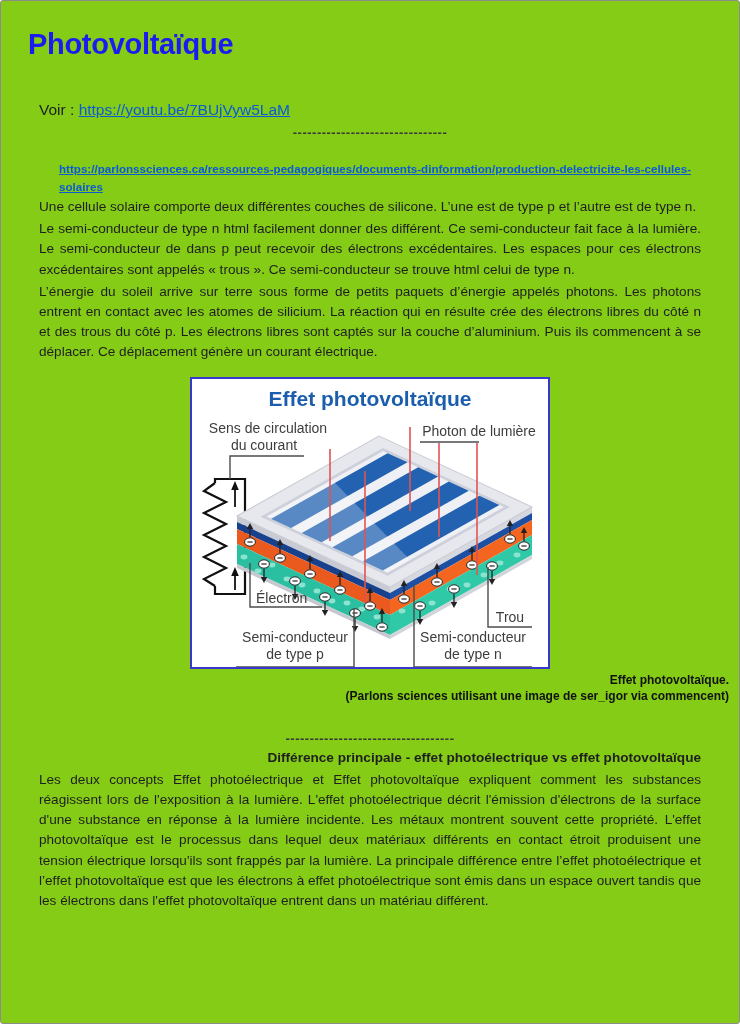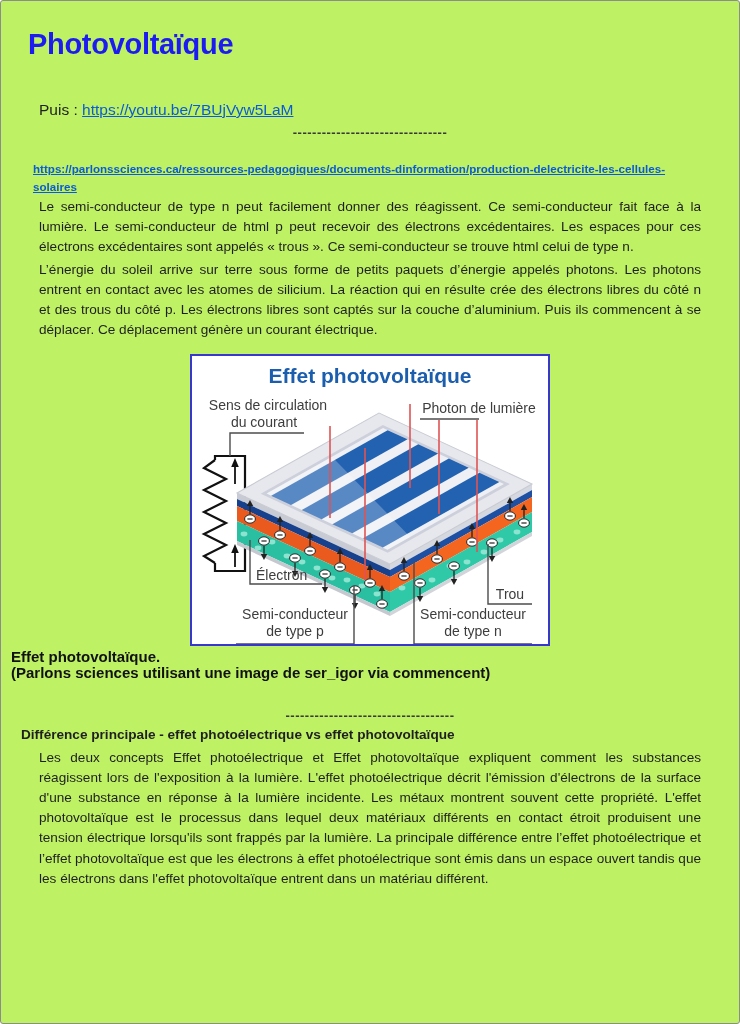--- a/index.html
+++ b/index.html
@@ -1,19 +1,19 @@
 <!DOCTYPE html>
 <html><head>
 <meta charset="utf-8">
 <style>
   html,body{margin:0;padding:0;background:#fff;}
   .page{
     box-sizing:border-box;
     width:740px;height:1024px;
-    background:#bef264;
+    background:#84cc16;
     border:1px solid #8c8c8c;
     border-radius:3px;
     font-family:"Liberation Sans",sans-serif;
     color:#1f1f1f;
     overflow:hidden;
     position:relative;
   }
   h1.doc-title{
     margin:26px 0 0 27px;
     font-size:29px;
@@ -32,21 +32,21 @@
   .divider{
     margin-top:5px;
     text-align:center;
     font-size:13px;
     font-weight:600;
     color:#3a3a3a;
     letter-spacing:0.5px;
     line-height:15px;
   }
   .small-link{
-    margin:20px 38px 0 32px;
+    margin:20px 38px 0 58px;
     font-size:11.6px;
     font-weight:bold;
     line-height:17.5px;
     overflow-wrap:anywhere;
   }
   .para{
     margin:2px 38px 0 38px;
     font-size:13.6px;
     line-height:20.2px;
     text-align:justify;
@@ -56,50 +56,51 @@
   .figbox{
     box-sizing:border-box;
     width:360px;
     margin:0 auto;
     border:2px solid #3838d0;
     background:#ffffff;
   }
   .figbox svg{display:block;}
   figcaption{
     margin-top:3px;
-    text-align:left;
-    font-size:15px;
+    text-align:right;
+    font-size:12px;
     font-weight:bold;
     line-height:16px;
     color:#111;
   }
   .divider.d2{margin-top:17px;}
   .heading{
     margin:2px 38px 0 20px;
     font-size:13.6px;
     line-height:20.2px;
     font-weight:bold;
-    text-align:left;
+    text-align:right;
   }
   .svg-label{font-family:"Liberation Sans",sans-serif;}
 </style>
 </head>
 <body>
 
 <div class="page">
 
   <h1 class="doc-title">Photovoltaïque</h1>
 
-  <p class="voir-line"><span>Puis : </span><a class="link link-big" href="#">https://youtu.be/7BUjVyw5LaM</a></p>
+  <p class="voir-line"><span>Voir : </span><a class="link link-big" href="#">https://youtu.be/7BUjVyw5LaM</a></p>
 
   <div class="divider">--------------------------------</div>
 
   <p class="small-link"><a class="link" href="#">https://parlonssciences.ca/ressources-pedagogiques/documents-dinformation/production-delectricite-les-cellules-solaires</a></p>
 
-  <p class="para"><span>Le </span><b>semi-conducteur de type n</b><span> peut facilement donner des </span><b>réagissent</b><span>. Ce semi-conducteur fait face à la lumière. Le </span><b>semi-conducteur de html p</b><span> peut recevoir des électrons excédentaires. Les espaces pour ces électrons excédentaires sont appelés « trous ». Ce semi-conducteur se trouve html celui de type n.</span></p>
+  <p class="para"><span>Une cellule solaire comporte deux différentes couches de silicone. L’une est de type p et l’autre est de type n.</span></p>
+  <p class="para"><span>Le </span><b>semi-conducteur de type n</b><span> html facilement donner des </span><b>différent</b><span>. Ce semi-conducteur fait face à la lumière. Le </span><b>semi-conducteur de dans p</b><span> peut recevoir des électrons excédentaires. Les espaces pour ces électrons excédentaires sont appelés « trous ». Ce semi-conducteur se trouve html celui de type n.</span></p>
   <p class="para"><span>L’énergie du soleil arrive sur terre sous forme de petits paquets d’énergie appelés </span><b>photons</b><span>. Les photons entrent en contact avec les atomes de silicium. La réaction qui en résulte crée des électrons libres du côté n et des trous du côté p. Les électrons libres sont captés sur la couche d’aluminium. Puis ils commencent à se déplacer. Ce déplacement génère un </span><b>courant électrique</b><span>.</span></p>
 
   <figure>
     <div class="figbox">
       <svg viewBox="0 0 356 288" width="356" height="288">
 
         <text class="svg-label" x="178" y="27" text-anchor="middle" font-size="21" font-weight="bold" fill="#1b5ead">Effet photovoltaïque</text>
 
         <g stroke="#111" stroke-width="2.2" fill="none">
           <path d="M23,104 L23,100 L53,100 L53,215 L23,215 L23,207"></path>

